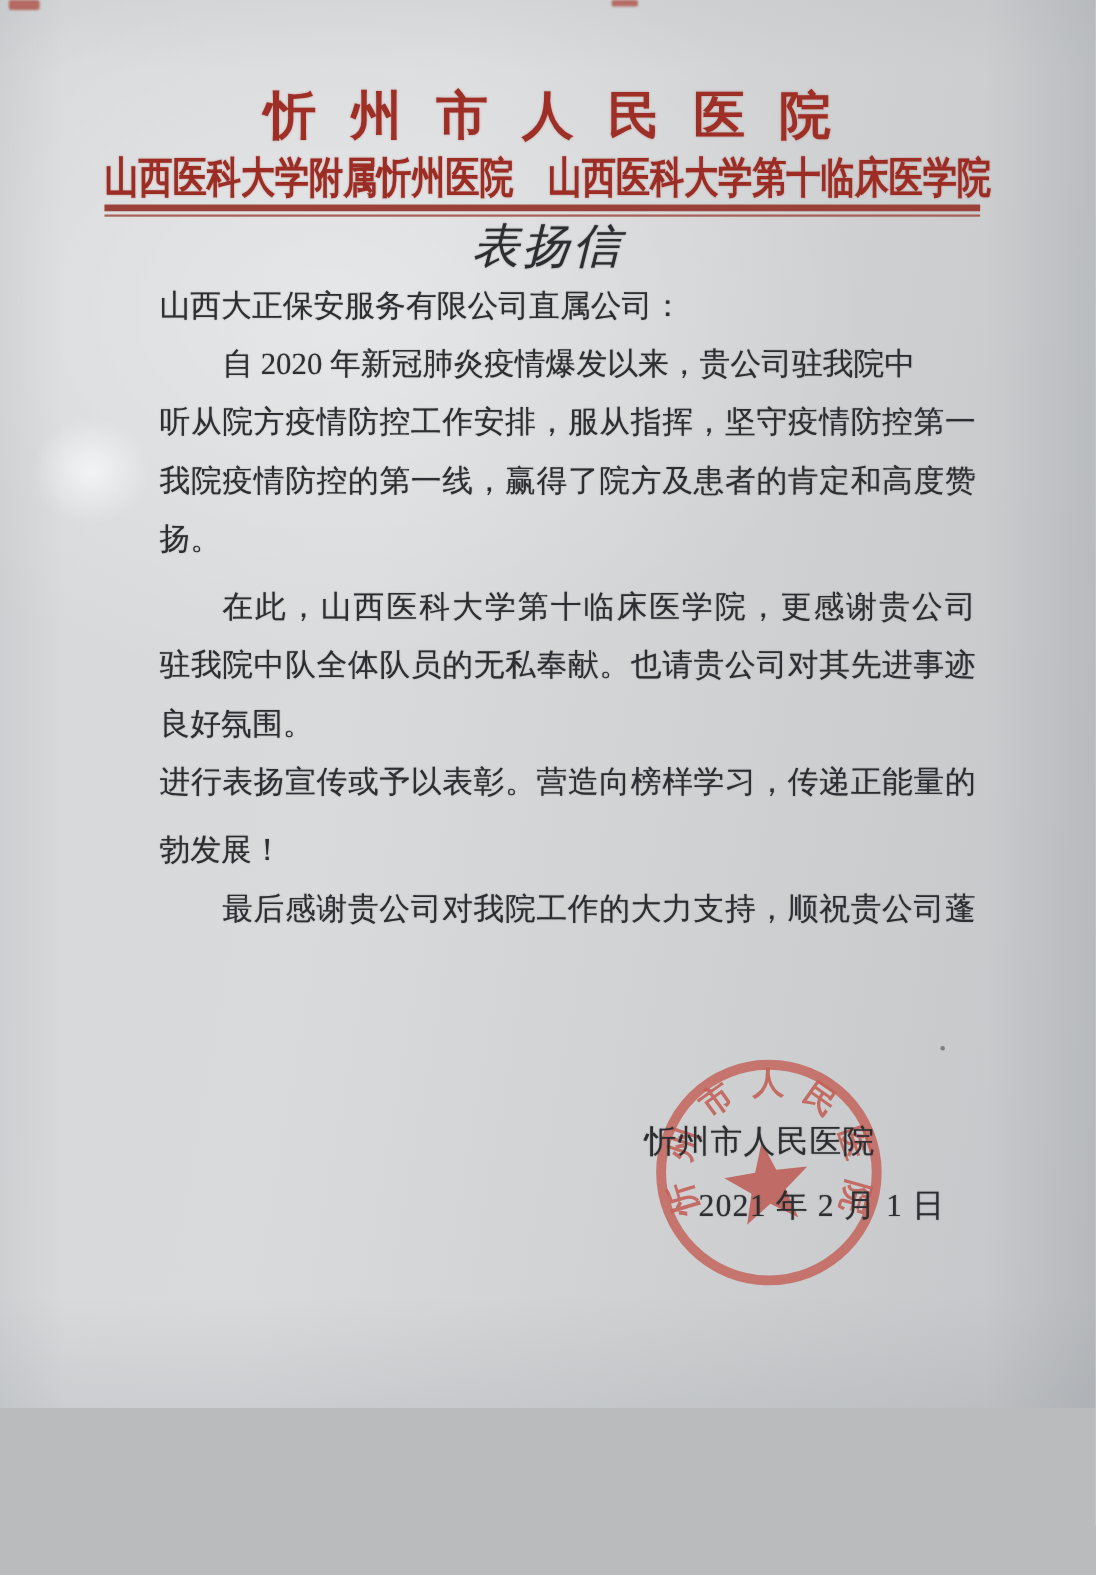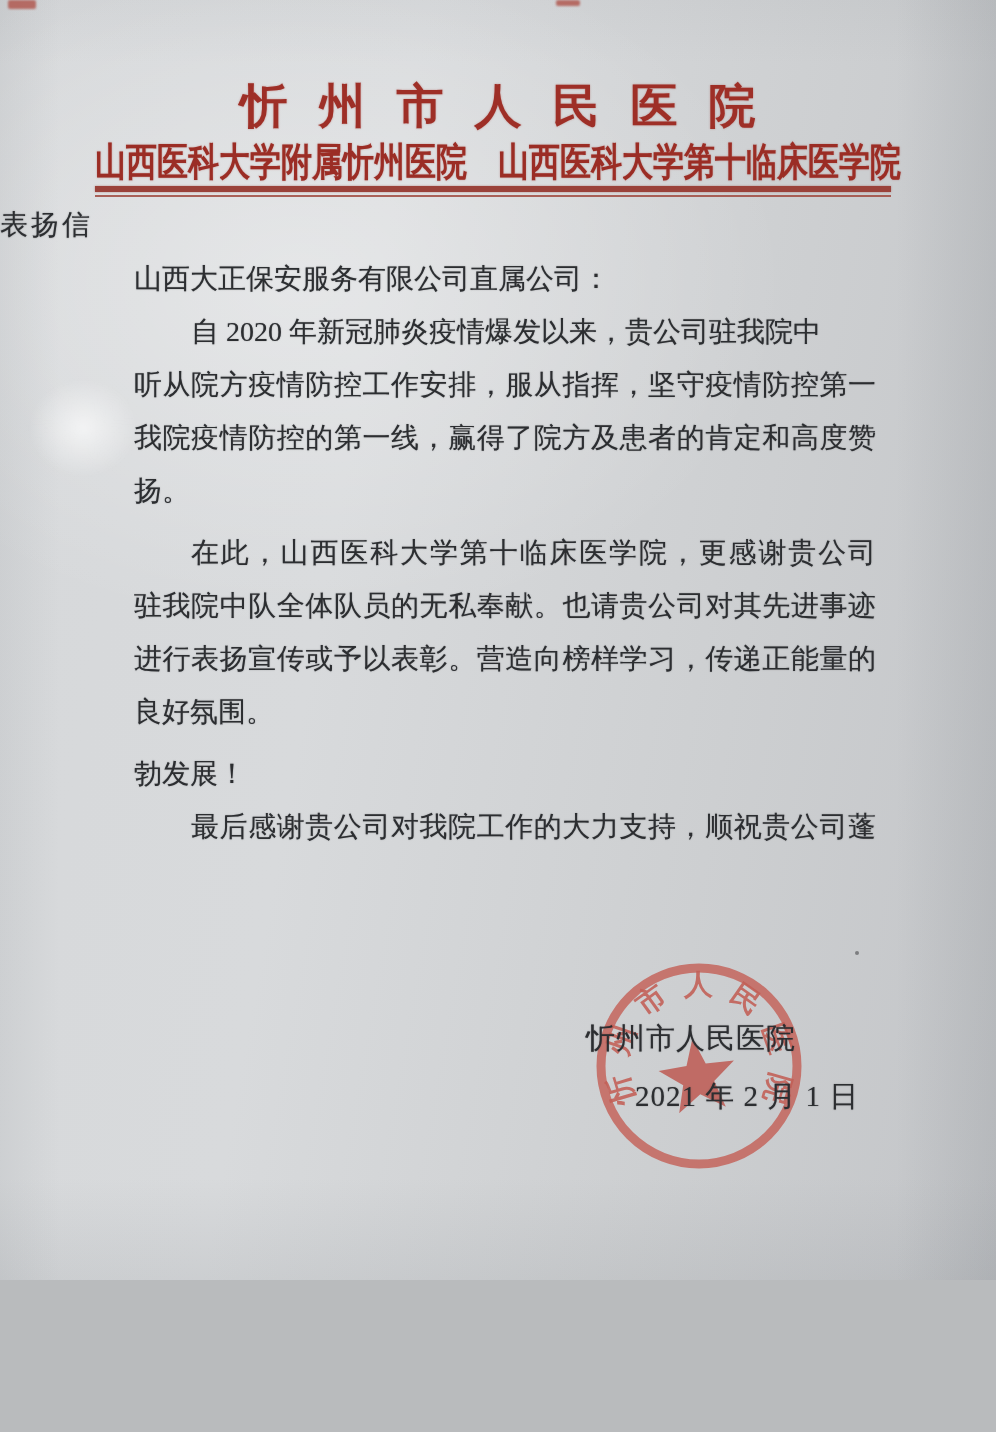--- a/index.html
+++ b/index.html
@@ -49,30 +49,31 @@
     transform:scaleY(1.25);transform-origin:top center;
     text-shadow:0 0 1.5px rgba(155,45,37,0.5);
     white-space:nowrap;
   }
   .rule-top{position:absolute;left:95px;top:186px;width:796px;}
   .rule-top .thick{height:6px;background:#9a423a;box-shadow:0 0 2px rgba(154,66,58,.6);}
   .rule-top .thin{height:2px;background:#a04a40;margin-top:3px;opacity:.85;}
 
   .title{
     position:absolute;left:0;top:201px;width:100%;
-    text-align:left;
-    font-size:28px;line-height:48px;
+    text-align:center;
+    font-size:43px;line-height:48px;
     color:#2c2e31;
     letter-spacing:3px;
     text-shadow:0 0 1.5px rgba(44,46,49,0.55);
     white-space:nowrap;
+    font-style:italic;
   }
 
   .body-text{
-    position:absolute;left:134px;top:252px;width:742px;
+    position:absolute;left:145px;top:252px;width:742px;
     color:#2c2e31;
     text-shadow:0 0 1.2px rgba(44,46,49,0.5);
   }
   .line{
     font-size:28px;height:53px;line-height:53px;
     white-space:nowrap;
   }
   .line.fill{white-space:normal;text-align-last:justify;overflow:hidden;}
   .line.indent{text-indent:57px;}
   .para.p2,.para.p3{margin-top:9px;}
@@ -125,22 +126,22 @@
     <div class="line">山西大正保安服务有限公司直属公司：</div>
     <div class="para p1">
       <div class="line indent fill">自 2020 年新冠肺炎疫情爆发以来，贵公司驻我院中队，</div>
       <div class="line fill">听从院方疫情防控工作安排，服从指挥，坚守疫情防控第一</div>
       <div class="line fill">我院疫情防控的第一线，赢得了院方及患者的肯定和高度赞</div>
       <div class="line">扬。</div>
     </div>
     <div class="para p2">
       <div class="line indent fill">在此，山西医科大学第十临床医学院，更感谢贵公司</div>
       <div class="line fill">驻我院中队全体队员的无私奉献。也请贵公司对其先进事迹</div>
+      <div class="line">良好氛围。</div>
       <div class="line fill">进行表扬宣传或予以表彰。营造向榜样学习，传递正能量的</div>
-      <div class="line">良好氛围。</div>
     </div>
     <div class="para p3">
       <div class="line">勃发展！</div>
       <div class="line indent fill">最后感谢贵公司对我院工作的大力支持，顺祝贵公司蓬</div>
     </div>
   </main>
 
   <svg class="seal" viewBox="0 0 250 250" width="250" height="250" xmlns="http://www.w3.org/2000/svg">
     <circle cx="124" cy="127" r="98" fill="none" stroke="#c3584e" stroke-width="9" opacity="0.82"></circle>
     <path id="sealArc" d="M 61.6 163 A 72 72 0 1 1 186.4 163" fill="none"></path>

